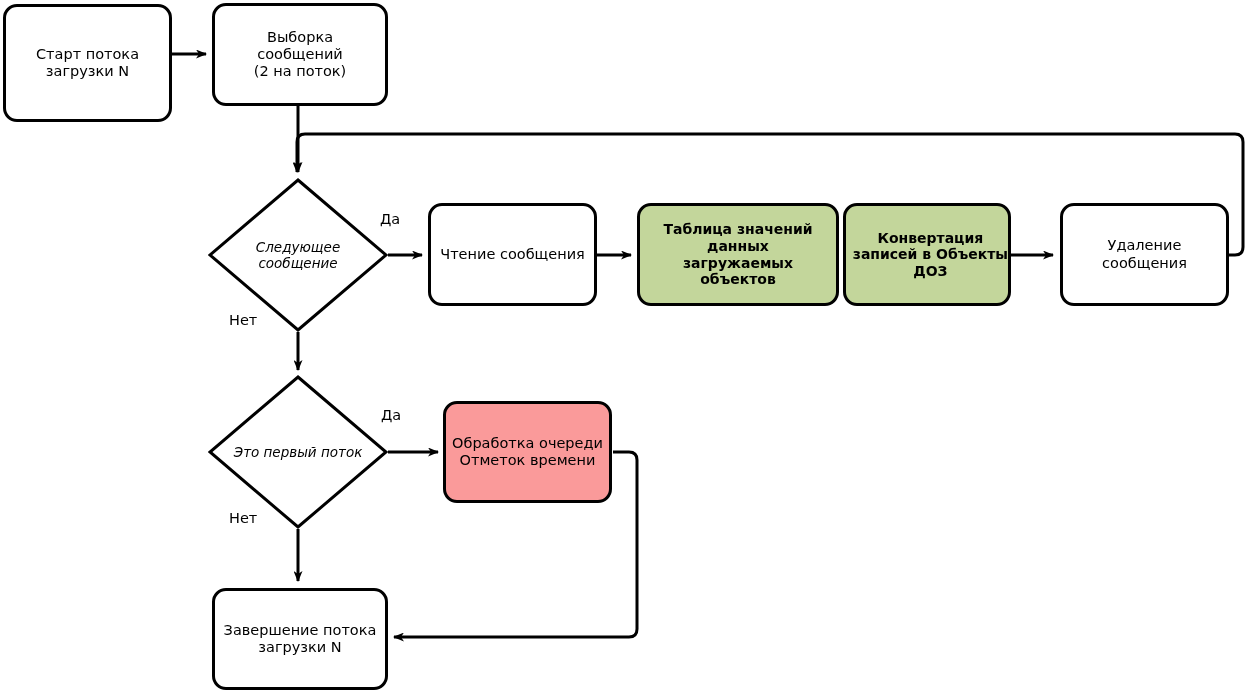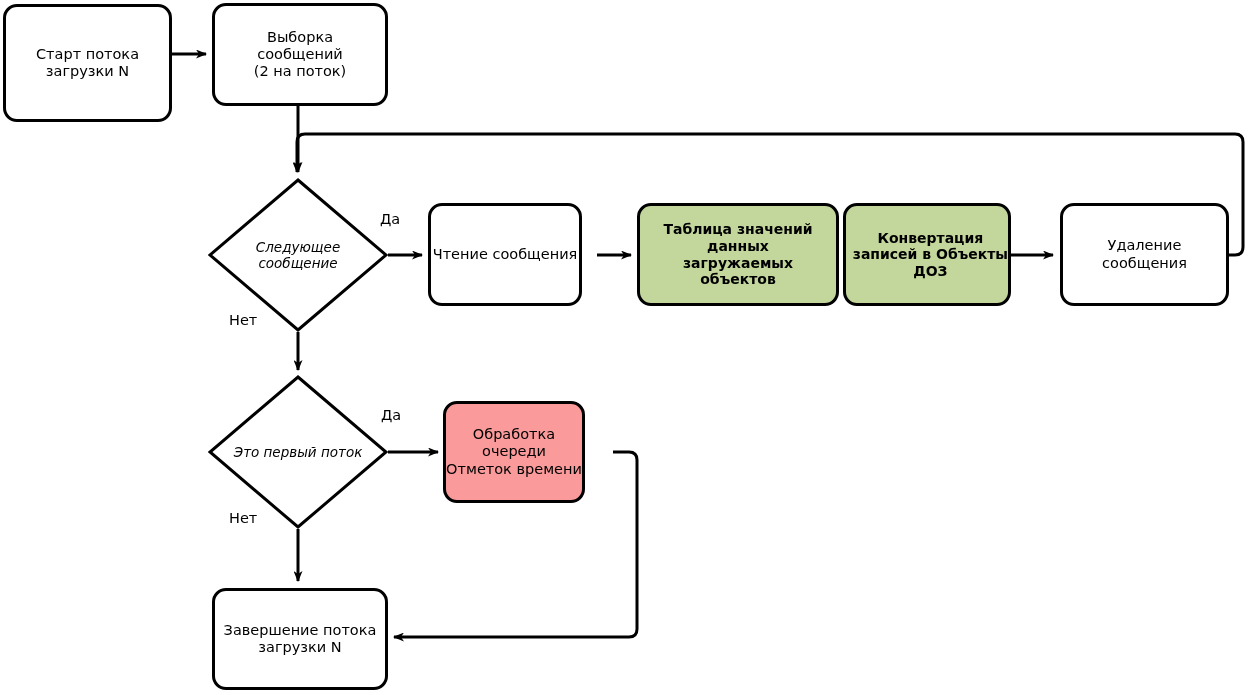--- a/index.html
+++ b/index.html
@@ -131,21 +131,21 @@
   </div>
 
   <div class="node node-decision" style="left:208px; top:178px; width:180px; height:154px;">
     <svg class="diamond-shape" viewBox="0 0 180 154" preserveAspectRatio="none">
       <polygon points="90,2 178,77 90,152 2,77" fill="#ffffff" stroke="#000000" stroke-width="3" vector-effect="non-scaling-stroke"></polygon>
     </svg>
     <span class="node-text decision-label">Следующее
 сообщение</span>
   </div>
 
-  <div class="node node-process" style="left:428px; top:203px; width:154px; height:103px;">
+  <div class="node node-process" style="left:428px; top:203px; width:169px; height:103px;">
     <span class="node-text">Чтение сообщения</span>
   </div>
 
   <div class="node node-process fill-green" style="left:637px; top:203px; width:202px; height:103px;">
     <span class="node-text">Таблица значений
 данных
 загружаемых
 объектов</span>
   </div>
 
@@ -160,21 +160,21 @@
       <polygon points="90,2 178,77 90,152 2,77" fill="#ffffff" stroke="#000000" stroke-width="3" vector-effect="non-scaling-stroke"></polygon>
     </svg>
     <span class="node-text decision-label">Это первый поток</span>
   </div>
 
   <div class="node node-process" style="left:1060px; top:203px; width:169px; height:103px;">
     <span class="node-text">Удаление
 сообщения</span>
   </div>
 
-  <div class="node node-process fill-red" style="left:443px; top:401px; width:142px; height:102px;">
+  <div class="node node-process fill-red" style="left:443px; top:401px; width:169px; height:102px;">
     <span class="node-text">Обработка очереди
 Отметок времени</span>
   </div>
 
   <div class="node node-process" style="left:212px; top:588px; width:176px; height:102px;">
     <span class="node-text">Завершение потока
 загрузки N</span>
   </div>
 
   <div class="edge-label" style="left:380px; top:212px;">Да</div>

